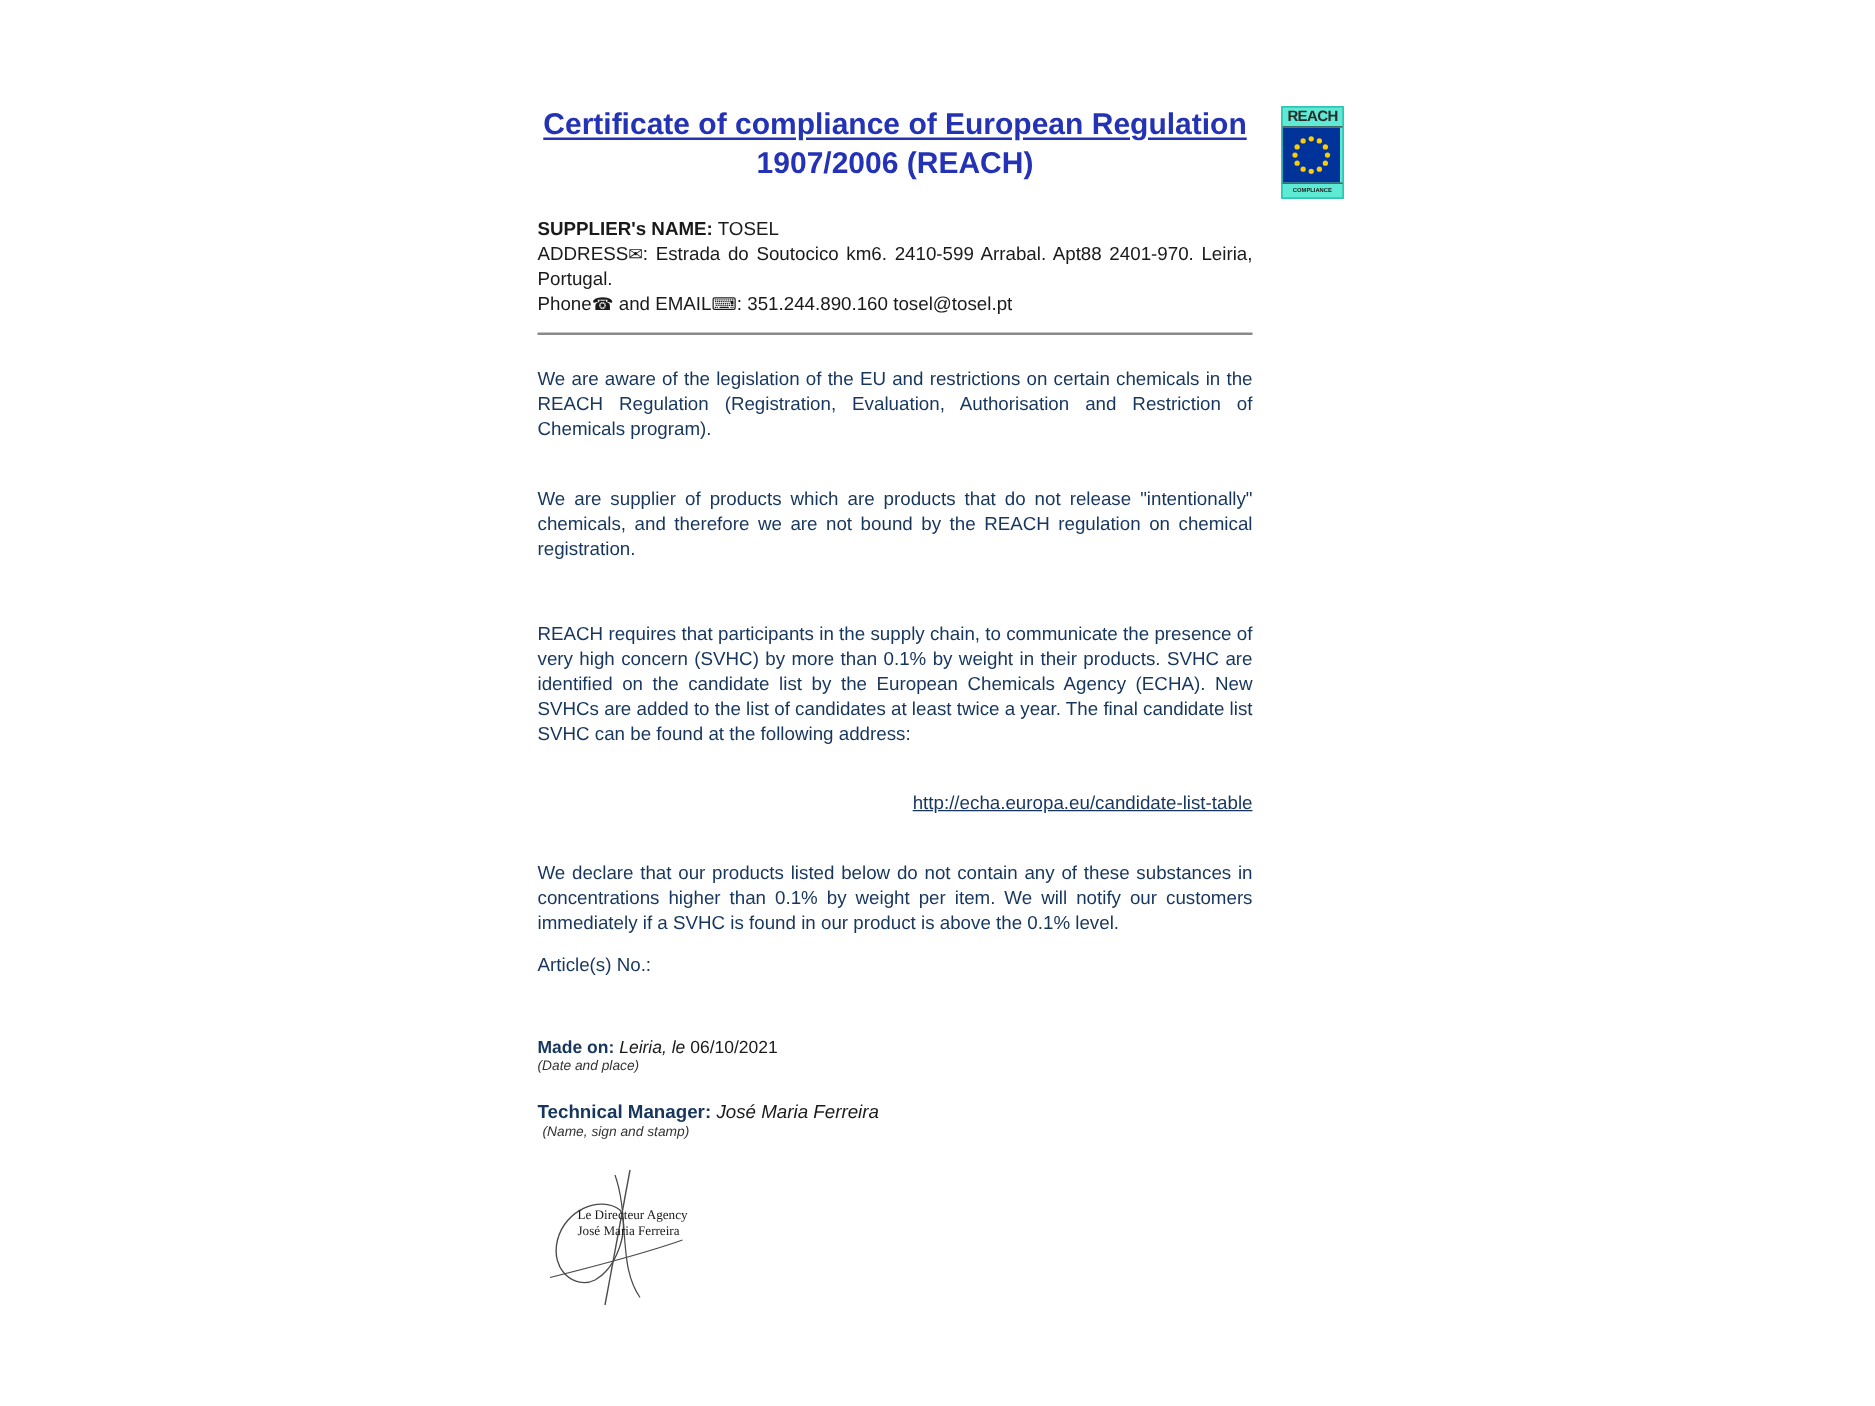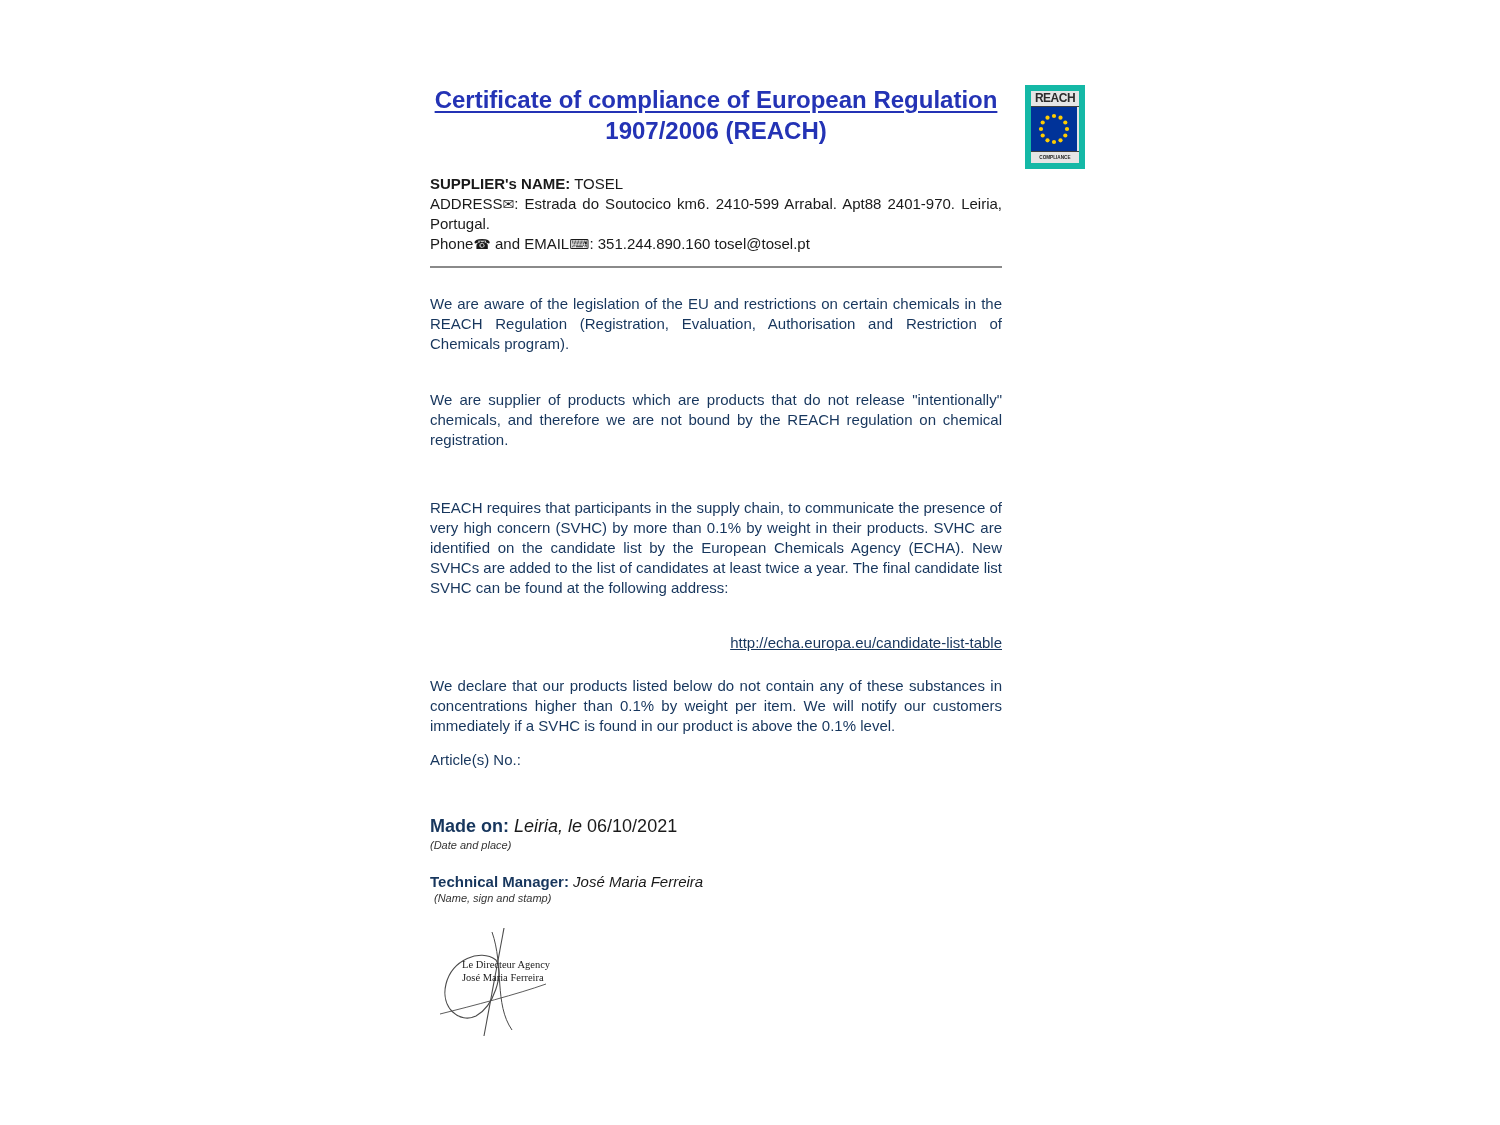--- a/index.html
+++ b/index.html
@@ -8,21 +8,21 @@
     background: #ffffff;
     font-family: "Liberation Sans", sans-serif;
     position: relative;
     overflow: hidden;
   }
   .page { position: absolute; inset: 0; background: #ffffff; }
 
   
   .reach-logo {
     position: absolute; left: 1025px; top: 85px; width: 48px;
-    border: 6px solid #14b8a6; background: #e5e5e5;
+    border: 1px solid #14b8a6; background: #5eead4;
   }
   .reach-word {
     font-size: 12px; font-weight: bold; color: #2b2b2b; text-align: center;
     line-height: 15px; letter-spacing: -0.5px; border-bottom: 1px solid #3f3f3f;
   }
   .eu-flag { display: block; width: 100%; height: 44px; }
   .eu-flag svg { display: block; }
   .compliance-box {
     border-top: 1px solid #3f3f3f; height: 11px; display: flex;
     align-items: center; justify-content: center; overflow: hidden;
@@ -43,24 +43,24 @@
   .glyph { font-family: "DejaVu Sans", sans-serif; font-size: 14px; }
 
   .divider { margin: 12px 0 0 0; border: none; border-top: 2px solid #8a8a8a; height: 0; }
 
   .para { color: #17365d; font-size: 15px; line-height: 20px; text-align: justify; margin: 0; }
   .p1 { margin-top: 26px; }
   .p2 { margin-top: 36px; }
   .p3 { margin-top: 48px; }
   .link-row { margin-top: 36px; text-align: right; }
   .link { color: #17365d; text-decoration: underline; font-size: 15px; cursor: pointer; }
-  .p4 { margin-top: 24px; }
+  .p4 { margin-top: 37px; }
   .article { color: #17365d; font-size: 15px; }
 
-  .made-on { margin-top: 48px; font-size: 18px; color: #1a1a1a; }
+  .made-on { margin-top: 48px; font-size: 14px; color: #1a1a1a; }
   .label-navy { color: #17365d; font-weight: bold; }
   .it { font-style: italic; }
   .note { font-size: 11px; font-style: italic; color: #333; margin-top: 2px; }
   .note-indent { margin-left: 4px; }
   .manager { margin-top: 22px; font-size: 15px; color: #1a1a1a; }
 
   .sig { position: relative; margin-top: 22px; margin-left: 2px; width: 160px; height: 115px; }
   .sig svg { position: absolute; left: 0; top: 0; }
   .sig-text {
     position: absolute; left: 30px; top: 32px;

